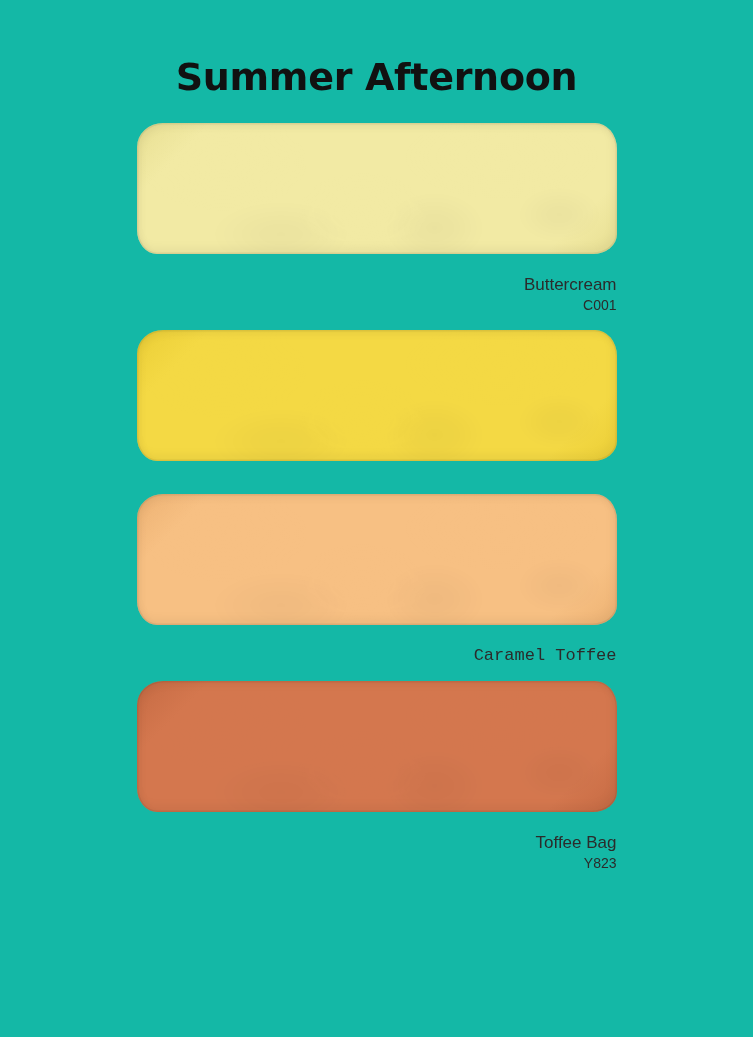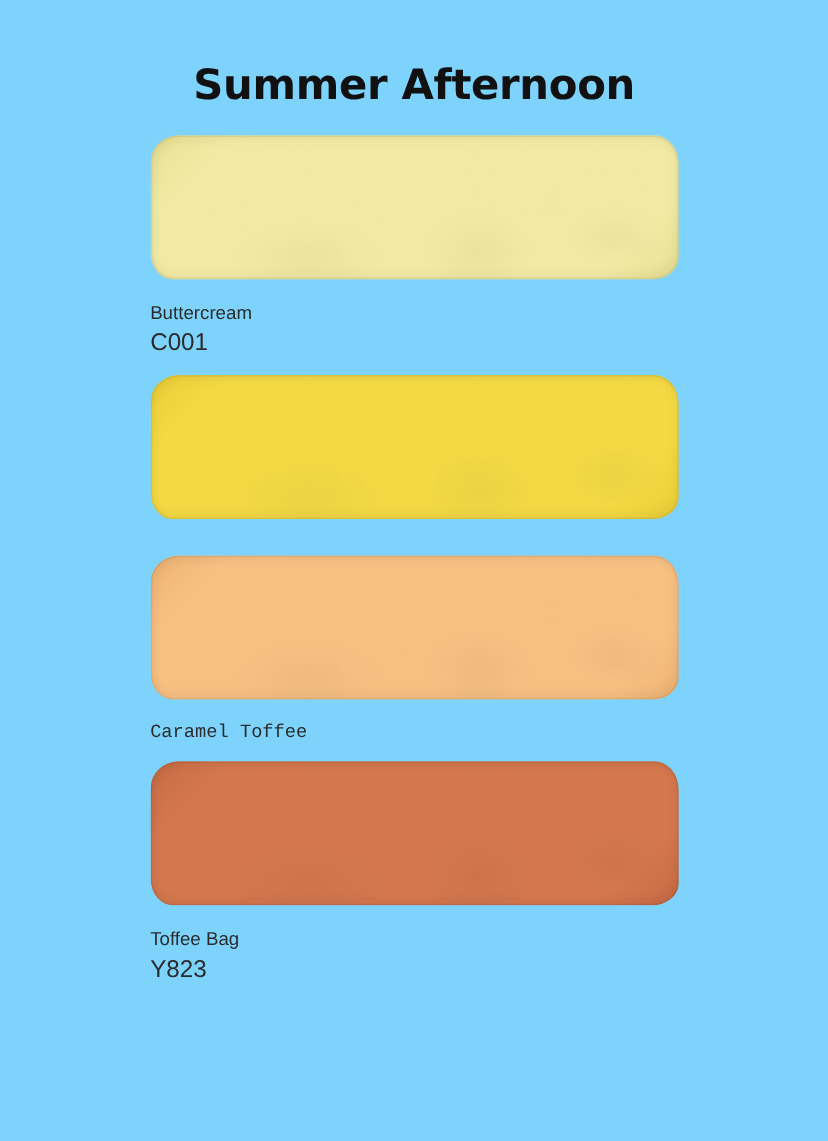--- a/index.html
+++ b/index.html
@@ -12,21 +12,21 @@
     height: 1037px;
     font-family: "Liberation Sans", sans-serif;
     color: #1a1a1a;
     overflow: hidden;
     position: relative;
   }
 
   .palette-page {
     width: 753px;
     height: 1037px;
-    background: #7dd3fc;
+    background: #14b8a6;
     box-sizing: border-box;
     padding: 0;
     position: relative;
   }
 
   .palette-title {
     text-align: center;
     font-family: "DejaVu Sans", sans-serif;
     font-size: 38px;
     font-weight: bold;
@@ -85,33 +85,33 @@
     inset: 0;
     border-radius: inherit;
     box-shadow:
       inset 0 0 0 1.5px rgba(0,0,0,0.06),
       inset 3px 4px 9px rgba(0,0,0,0.055),
       inset -3px -5px 11px rgba(0,0,0,0.05);
     pointer-events: none;
   }
 
   .swatch-caption {
-    text-align: left;
+    text-align: right;
     margin-top: 19px;
     line-height: 1.38;
   }
   .swatch-name {
     display: block;
     font-size: 17px;
     font-weight: normal;
     color: #2b2b2b;
   }
   .swatch-code {
     display: block;
-    font-size: 22px;
+    font-size: 14px;
     font-weight: normal;
     color: #2b2b2b;
   }
 </style>
 </head>
 <body style="background: rgb(255, 255, 255);">
 
 <div class="palette-page">
 
   <h1 class="palette-title">Summer Afternoon</h1>

